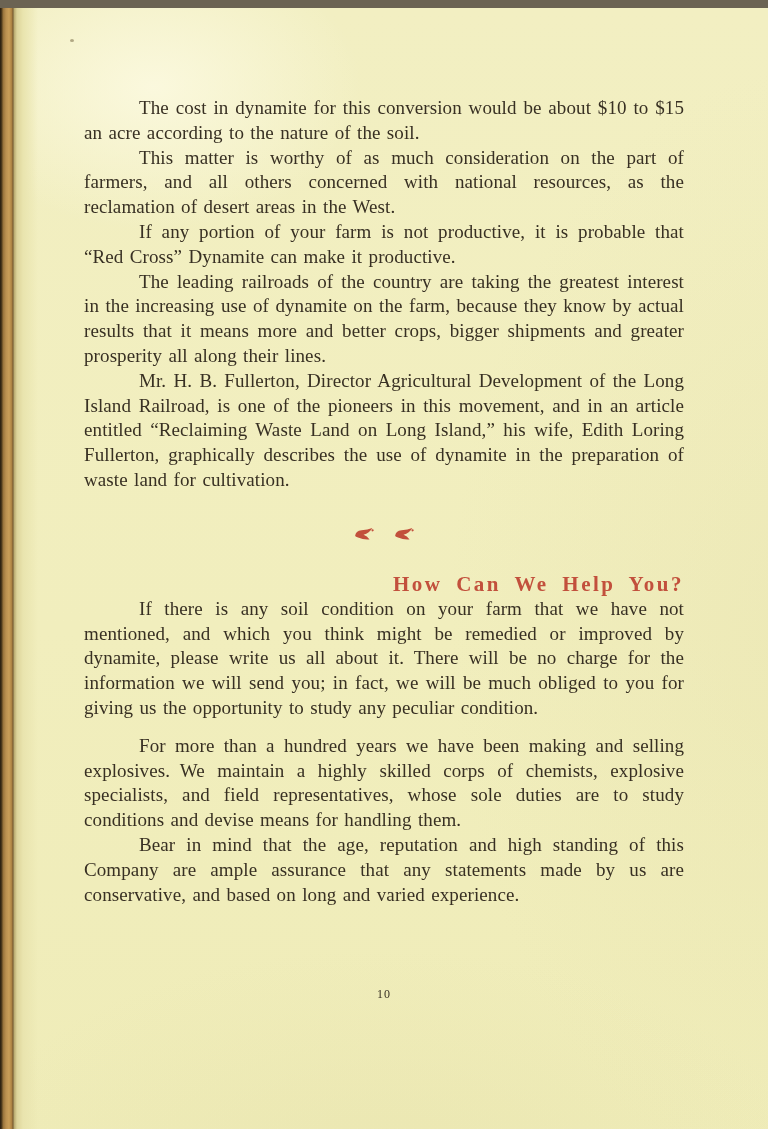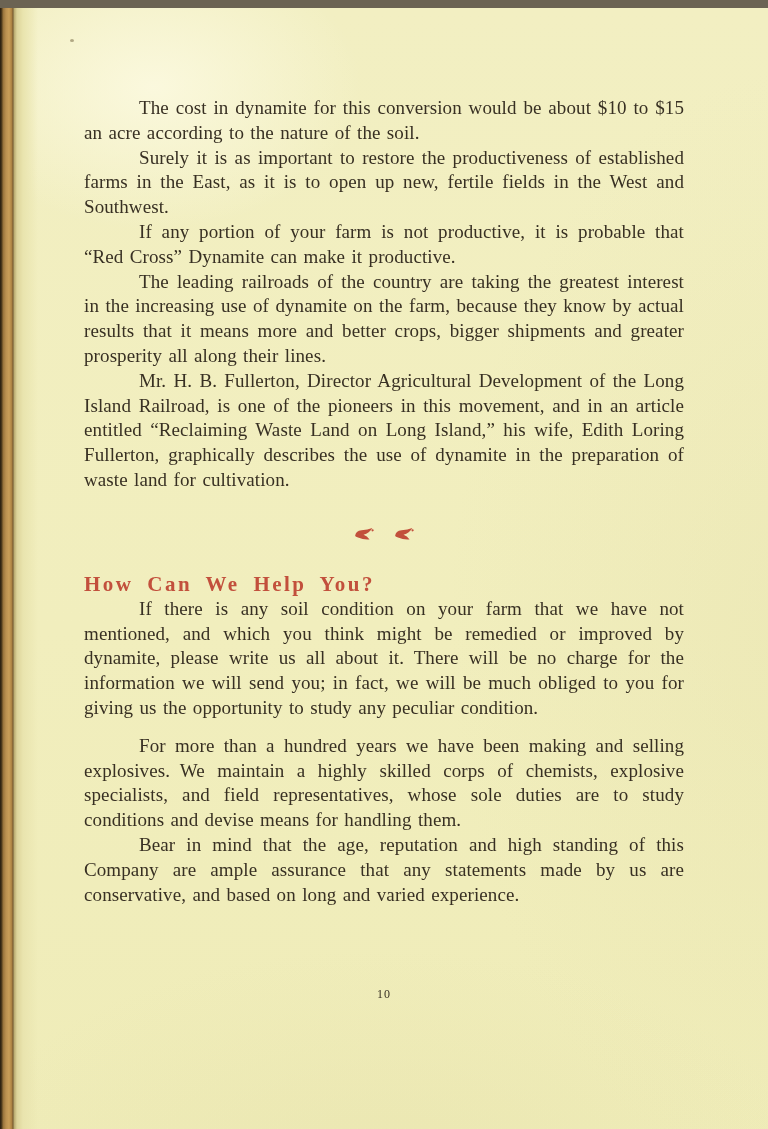--- a/index.html
+++ b/index.html
@@ -43,41 +43,41 @@
     height:16px;
     text-align:center;
     line-height:0;
   }
   .ornament svg { display:inline-block; margin:0 7px; vertical-align:middle; transform:rotate(-6deg); }
   h1.heading {
     margin:27px 0 0 0;
     font-size:21px;
     line-height:26px;
     font-weight:bold;
-    text-align:left;
+    text-align:right;
     color:#c2503c;
     letter-spacing:2.5px;
     word-spacing:6px;
   }
   .after-heading { margin-top:13px !important; }
   .pageno {
     position:absolute; left:84px; top:979px; width:600px;
     text-align:center; font-size:12px; letter-spacing:1px;
   }
 </style>
 </head>
 <body>
 
 <div class="scan">
   <div class="binding"></div>
   <div class="speck"></div>
 
   <main class="content">
     <p class="body">The cost in dynamite for this conversion would be about $10 to $15 an acre according to the nature of the soil.</p>
-    <p class="body">Surely it is as important to restore the productiveness of established farms in the East, as it is to open up new, fertile fields in the West and Southwest.</p>
+    <p class="body">This matter is worthy of as much consideration on the part of farmers, and all others concerned with national resources, as the reclamation of desert areas in the West.</p>
     <p class="body">If any portion of your farm is not productive, it is probable that “Red Cross” Dynamite can make it productive.</p>
     <p class="body">The leading railroads of the country are taking the greatest interest in the increasing use of dynamite on the farm, because they know by actual results that it means more and better crops, bigger shipments and greater prosperity all along their lines.</p>
     <p class="body">Mr. H. B. Fullerton, Director Agricultural Development of the Long Island Railroad, is one of the pioneers in this movement, and in an article entitled “Reclaiming Waste Land on Long Island,” his wife, Edith Loring Fullerton, graphically describes the use of dynamite in the preparation of waste land for cultivation.</p>
 
     <div class="ornament">
       <svg width="22" height="13" viewBox="0 0 22 13" aria-hidden="true">
         <path d="M2 7 Q3 2 9 2 Q15 2.5 20 1 Q16.5 6 10.5 6.8 Q14 8.6 16 12 Q9.5 11.8 5.5 9.2 Q3 8.2 2 7 Z" fill="#c2503c"></path>
         <circle cx="20" cy="3.2" r="1.1" fill="#c2503c"></circle>
       </svg>
       <svg width="22" height="13" viewBox="0 0 22 13" aria-hidden="true">

